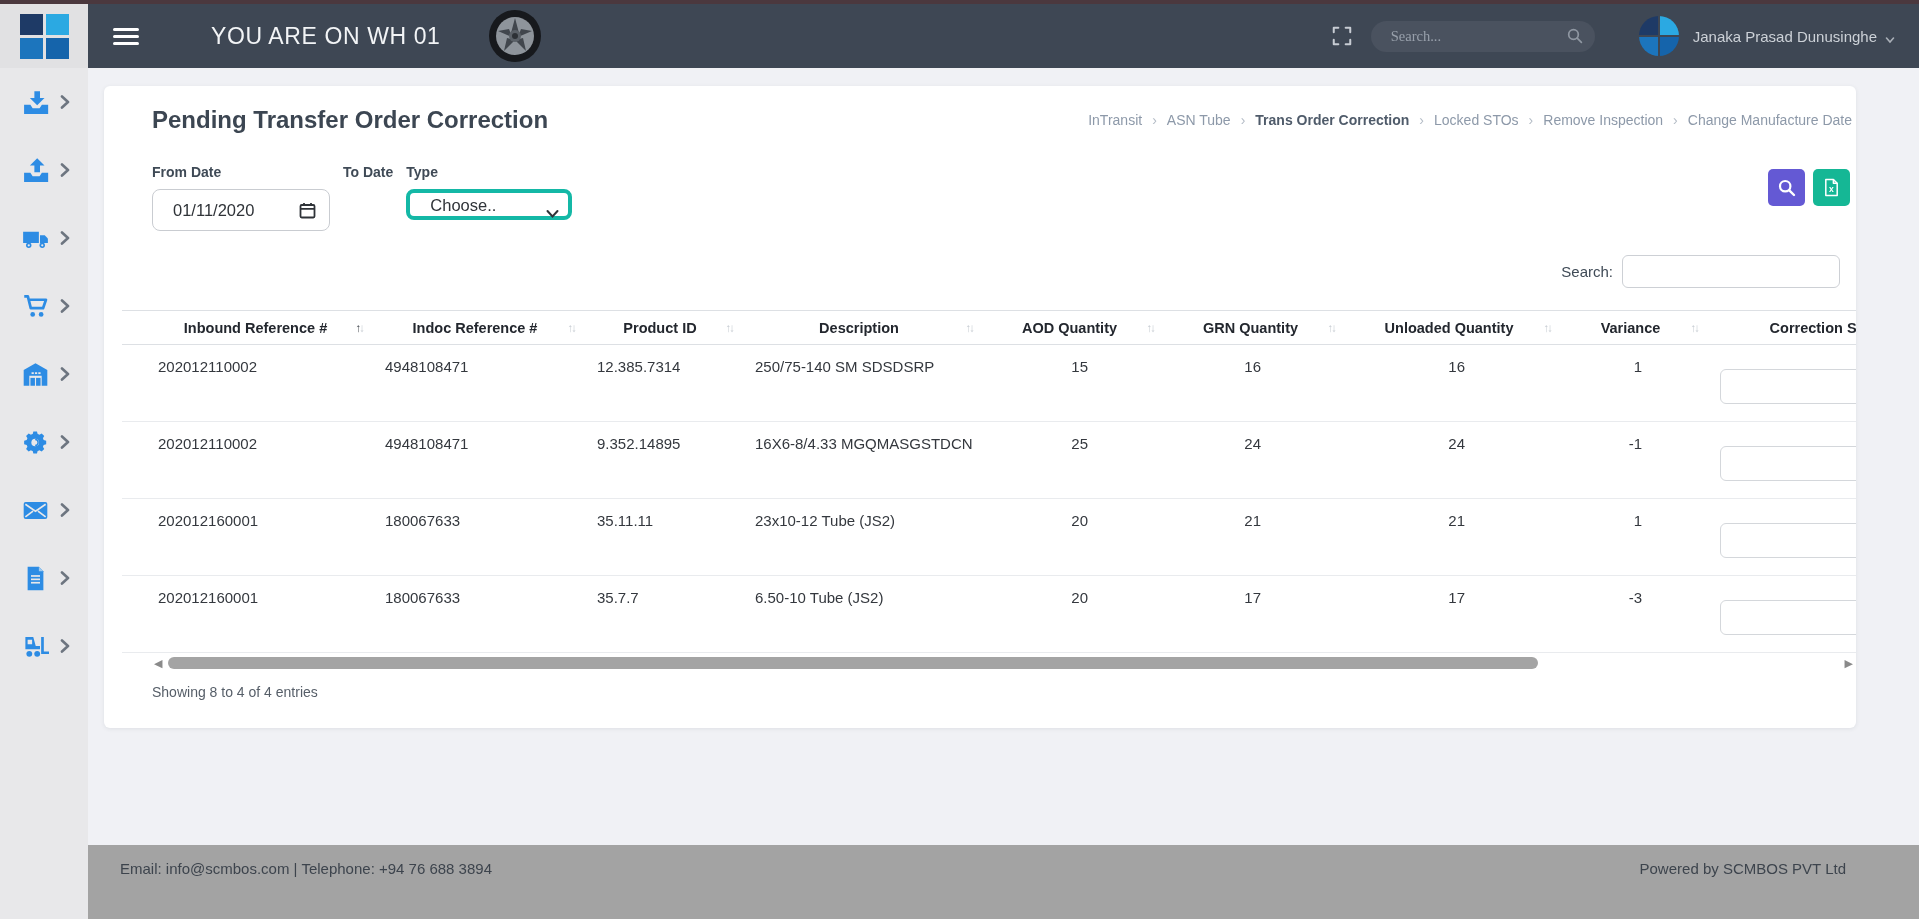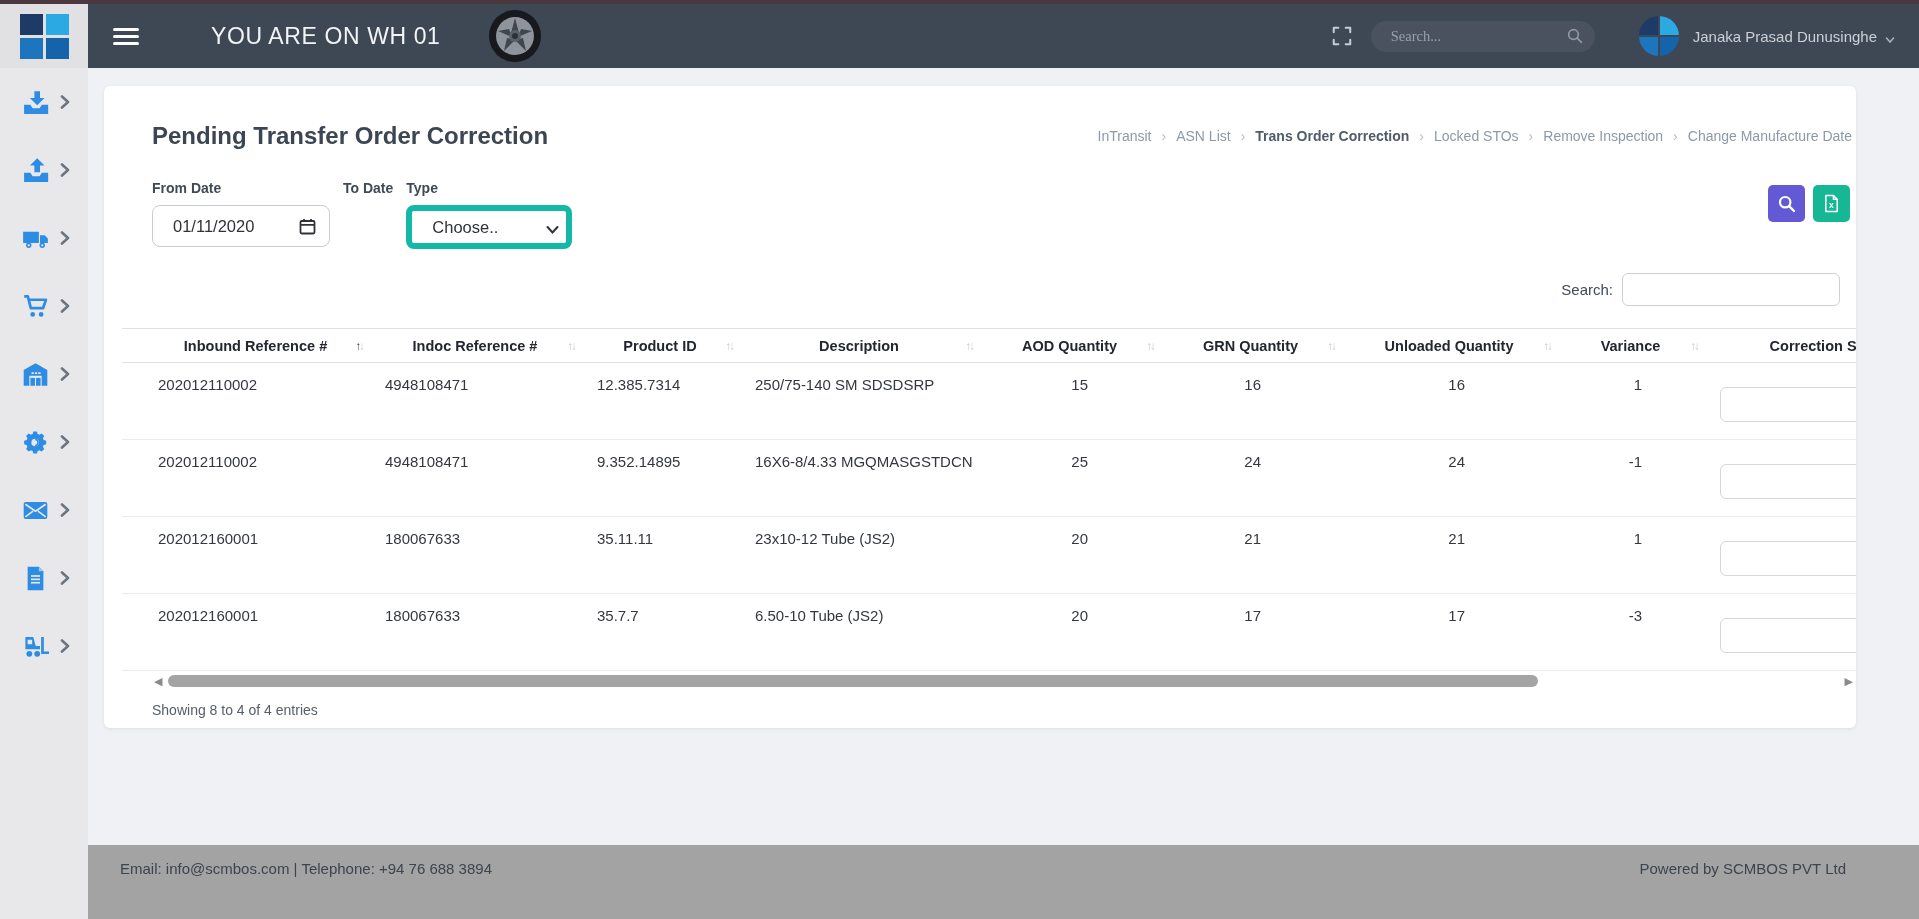--- a/index.html
+++ b/index.html
@@ -34,37 +34,37 @@
   
   .sidebar { position:absolute; left:0; top:68px; bottom:0; width:88px; background:#e8e8ea; }
   .side-item { height:68px; display:flex; align-items:center; padding-left:22px; cursor:pointer; }
   .side-item .ico { width:27px; height:27px; }
   .side-item .chev { margin-left:11px; width:10px; height:14px; }
 
   
   .main { position:absolute; left:88px; top:68px; right:0; bottom:74px; background:#f0f1f5; }
   .card { margin:18px 63px 0 16px; height:642px; background:#fff; border-radius:6px;
           box-shadow:0 1px 4px rgba(40,50,70,.09); overflow:hidden; }
-  .card-head { display:flex; justify-content:space-between; align-items:flex-start; padding:36px 4px 0 48px; }
+  .card-head { display:flex; justify-content:space-between; align-items:flex-start; padding:20px 4px 0 48px; }
   .page-title { font-size:24px; font-weight:bold; color:#3c4652; line-height:28px; }
   .breadcrumb { display:flex; align-items:center; margin-top:6px; font-size:14px; color:#8d99a9; white-space:nowrap; }
   .breadcrumb .bc-item { cursor:pointer; }
   .breadcrumb .bc-item.active { color:#4f5b6a; font-weight:bold; }
   .breadcrumb .bc-sep { margin:0 10px; color:#b4bcc6; font-size:14px; }
 
   
   .filters { display:flex; align-items:flex-start; margin-top:30px; padding:0 6px 0 48px; }
   .fgroup { margin-right:13px; }
   .flabel { font-size:14px; font-weight:bold; color:#3f4a56; margin-bottom:9px; }
   .finput { position:relative; }
   .finput input { width:178px; height:42px; border:1px solid #c9ccd1; border-radius:8px; font-size:16.5px;
                   color:#2f3338; padding:0 40px 0 20px; outline:none; font-family:inherit; background:#fff; }
   .finput .cal { position:absolute; right:14px; top:13px; width:17px; height:17px; pointer-events:none; }
   .fselect { position:relative; }
-  .fselect select { appearance:none; -webkit-appearance:none; width:166px; height:44px; border:6px solid #14b8a6;
+  .fselect select { appearance:none; -webkit-appearance:none; width:166px; height:31px; border:4px solid #14b8a6;
                     border-radius:8px; font-size:16.5px; color:#2f3338; padding:0 34px 0 20px; outline:none;
                     background:#fff; font-family:inherit; cursor:pointer; }
   .fselect .sel-caret { position:absolute; right:13px; top:16px; width:13px; height:10px; pointer-events:none; }
   .fbuttons { margin-left:auto; margin-top:5px; display:flex; }
   .btn { width:37px; height:37px; border:none; border-radius:5px; cursor:pointer; display:flex;
          align-items:center; justify-content:center; }
   .btn-search { background:#6459d4; margin-right:8px; }
   .btn-excel  { background:#15b795; }
 
   
@@ -273,21 +273,21 @@
       </div>
     </aside>
 
   <main class="main">
     <section class="card">
       <div class="card-head">
         <h1 class="page-title">Pending Transfer Order Correction</h1>
         <nav class="breadcrumb" id="breadcrumb">
             <span class="bc-item">InTransit</span>
             <span class="bc-sep">›</span>
-            <span class="bc-item">ASN List</span>
+            <span class="bc-item">ASN Tube</span>
             <span class="bc-sep">›</span>
             <span class="bc-item active">Trans Order Correction</span>
             <span class="bc-sep">›</span>
             <span class="bc-item">Locked STOs</span>
             <span class="bc-sep">›</span>
             <span class="bc-item">Remove Inspection</span>
             <span class="bc-sep">›</span>
             <span class="bc-item">Change Manufacture Date</span>
           </nav>
       </div>

